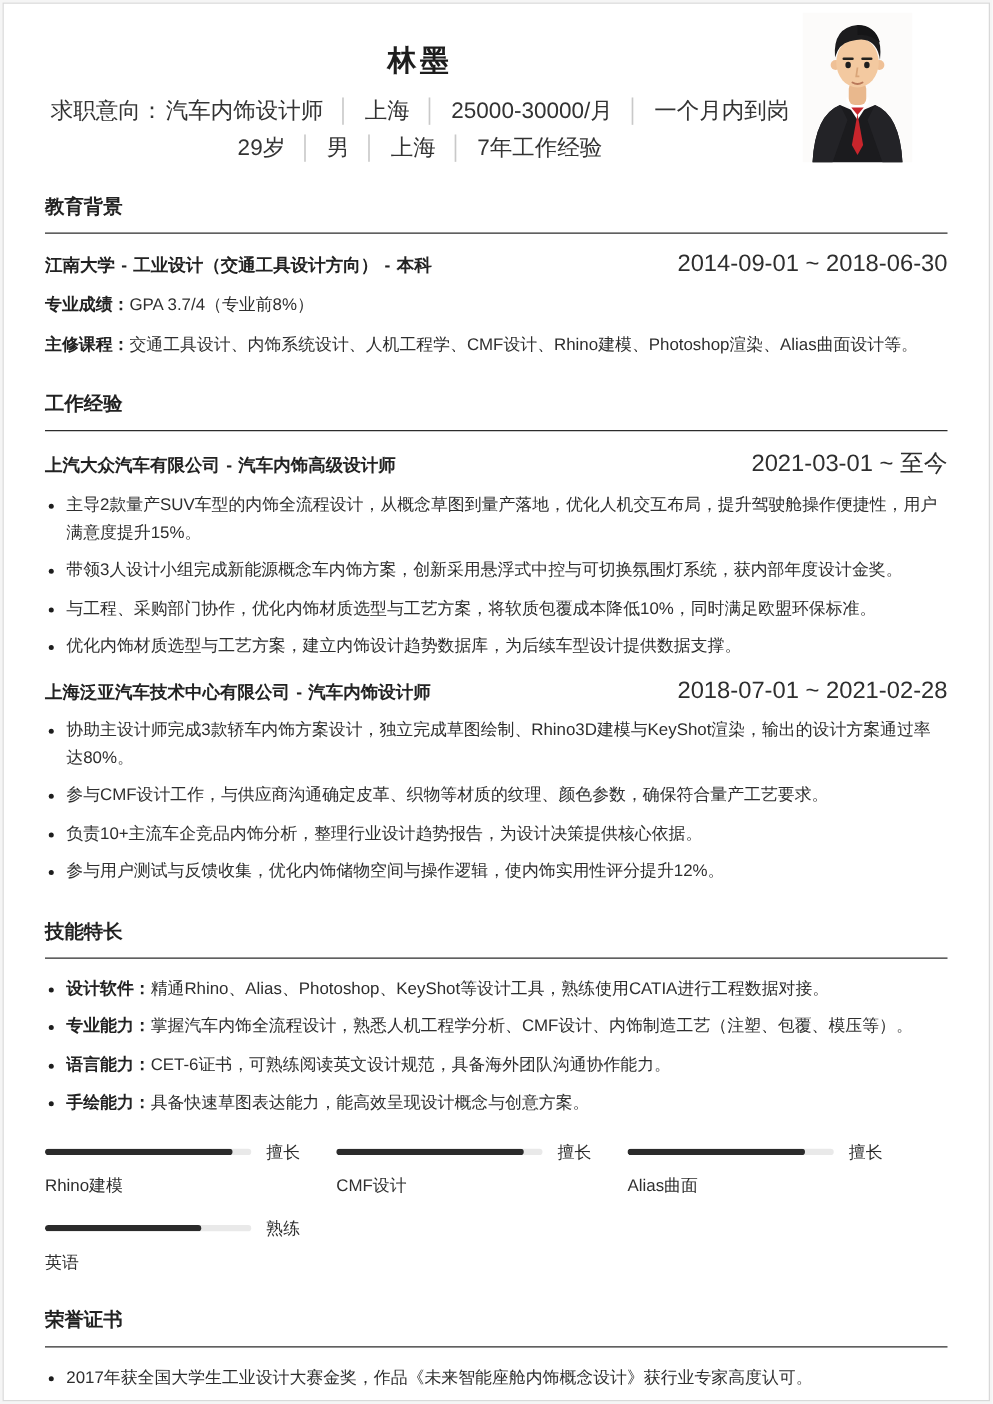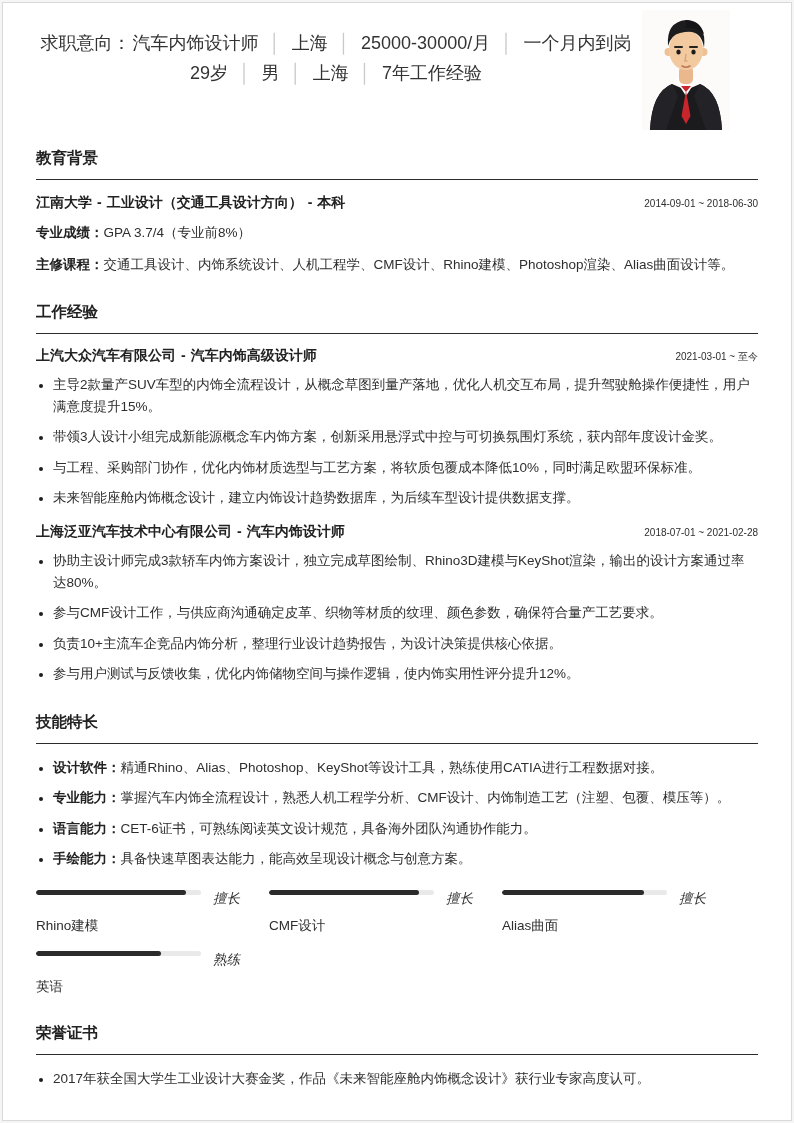--- a/index.html
+++ b/index.html
@@ -22,45 +22,46 @@
   .section { margin-top:27px; }
   .section-title {
     font-size:15.5px; font-weight:bold; color:#222;
     padding-bottom:10px; border-bottom:1.5px solid #2c2c2c; margin:0;
   }
   .section-body { margin-top:13px; }
   
   .entry-head { display:flex; justify-content:space-between; align-items:baseline; font-size:14px; margin-top:14px; }
   .entry-title { font-weight:bold; color:#222; }
   .entry-title .sep { margin:0 5px; color:#222; }
-  .entry-date { font-size:10px; color:#2e2e2e; white-space:nowrap; }
+  .entry-date { font-size:19px; color:#2e2e2e; white-space:nowrap; }
   
   .detail-row { font-size:13.5px; margin-top:10px; line-height:1.6; }
   .detail-row b { color:#222; }
   
   ul.bullets { margin:9px 0 0; padding:0 0 0 17px; }
   ul.bullets li { font-size:13.5px; line-height:1.62; margin-bottom:8.5px; color:#2e2e2e; }
   ul.bullets li::marker { color:#1d1d1d; font-size:12px; }
   ul.bullets li b { color:#222; }
   
   .bars-wrap { display:flex; flex-wrap:wrap; column-gap:18px; row-gap:16px; margin-top:20px; }
   .bar-item { width:215px; }
-  .bar-line { display:flex; align-items:flex-start;font-style:italic; }
+  .bar-line { display:flex; align-items:center; }
   .bar-track { width:165px; height:5px; background:#e9e9e9; border-radius:3px; overflow:hidden; }
   .bar-fill { height:100%; background:#2b2b2b; border-radius:3px; }
   .bar-level { font-size:13.5px; margin-left:12px; color:#2e2e2e; }
   .bar-name { font-size:13.5px; margin-top:9px; color:#2e2e2e; }
 </style>
 </head>
 <body>
 
 <div class="page">
 
   <div class="header">
     <div class="header-text">
+      <h1 class="candidate-name">林墨</h1>
       <div class="info-line">
         <span class="intent-label">求职意向：</span><span><span>汽车内饰设计师</span><span class="sep">│</span><span>上海</span><span class="sep">│</span><span>25000-30000/月</span><span class="sep">│</span><span>一个月内到岗</span></span>
       </div>
       <div class="info-line"><span>29岁</span><span class="sep">│</span><span>男</span><span class="sep">│</span><span>上海</span><span class="sep">│</span><span>7年工作经验</span></div>
     </div>
     <div class="photo">
       <svg viewBox="0 0 88 120" xmlns="http://www.w3.org/2000/svg">
         <rect width="88" height="120" fill="#fcfbfa"></rect>
 
         <path d="M8 120 Q10 82 30 74 L44 80 L58 74 Q78 82 80 120 Z" fill="#1b1b1e"></path>
@@ -113,21 +114,21 @@
     <div class="section-body">
 
       <div class="entry-head" style="margin-top:6px;">
         <span class="entry-title"><span>上汽大众汽车有限公司</span><span class="sep">-</span><span>汽车内饰高级设计师</span></span>
         <span class="entry-date">2021-03-01 ~ 至今</span>
       </div>
       <ul class="bullets">
           <li>主导2款量产SUV车型的内饰全流程设计，从概念草图到量产落地，优化人机交互布局，提升驾驶舱操作便捷性，用户满意度提升15%。</li>
           <li>带领3人设计小组完成新能源概念车内饰方案，创新采用悬浮式中控与可切换氛围灯系统，获内部年度设计金奖。</li>
           <li>与工程、采购部门协作，优化内饰材质选型与工艺方案，将软质包覆成本降低10%，同时满足欧盟环保标准。</li>
-          <li>未来智能座舱内饰概念设计，建立内饰设计趋势数据库，为后续车型设计提供数据支撑。</li>
+          <li>优化内饰材质选型与工艺方案，建立内饰设计趋势数据库，为后续车型设计提供数据支撑。</li>
         </ul>
 
       <div class="entry-head">
         <span class="entry-title"><span>上海泛亚汽车技术中心有限公司</span><span class="sep">-</span><span>汽车内饰设计师</span></span>
         <span class="entry-date">2018-07-01 ~ 2021-02-28</span>
       </div>
       <ul class="bullets">
           <li>协助主设计师完成3款轿车内饰方案设计，独立完成草图绘制、Rhino3D建模与KeyShot渲染，输出的设计方案通过率达80%。</li>
           <li>参与CMF设计工作，与供应商沟通确定皮革、织物等材质的纹理、颜色参数，确保符合量产工艺要求。</li>
           <li>负责10+主流车企竞品内饰分析，整理行业设计趋势报告，为设计决策提供核心依据。</li>

